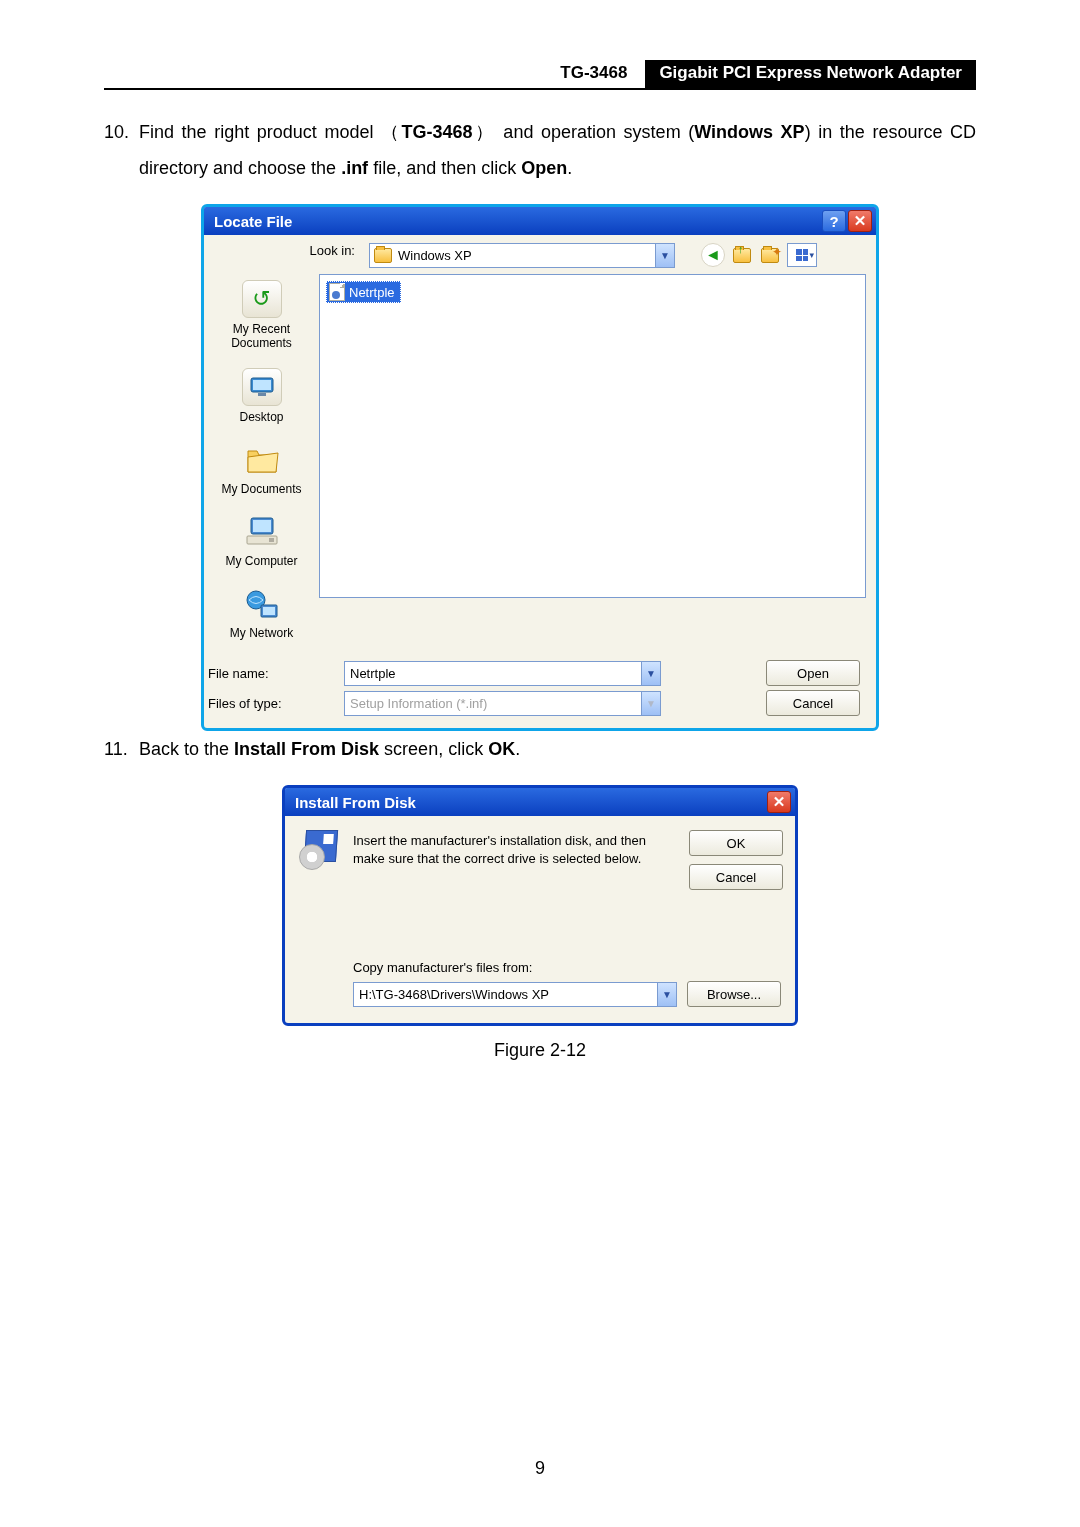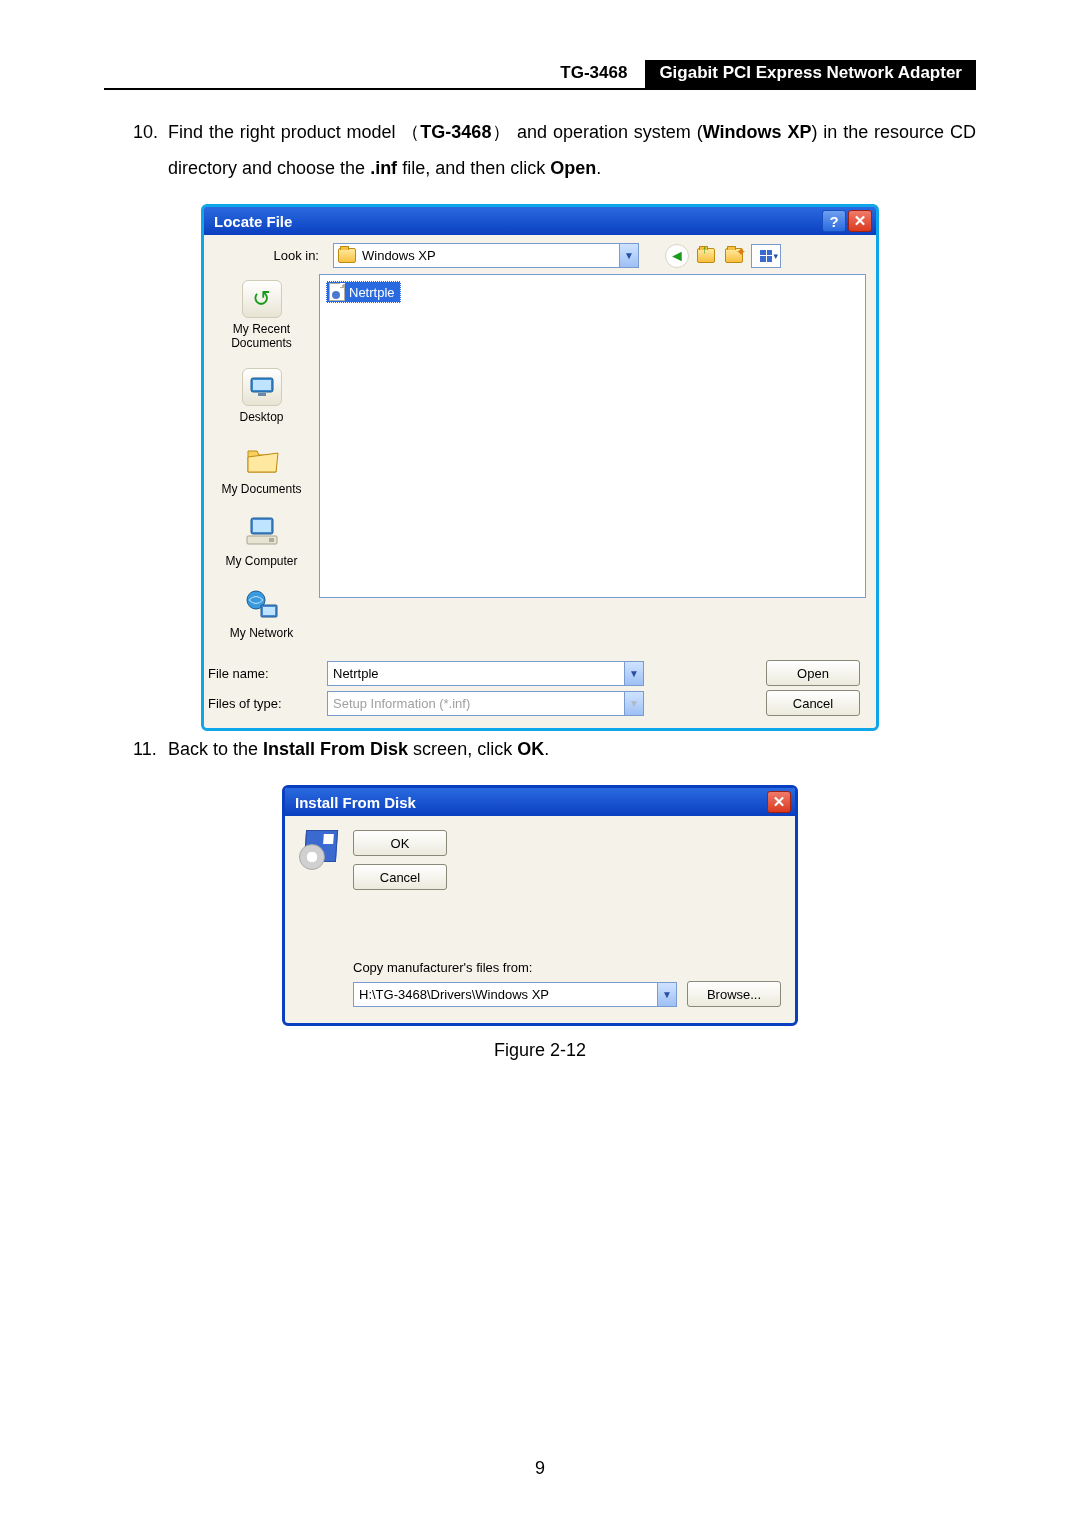--- a/index.html
+++ b/index.html
@@ -33,21 +33,20 @@
     font-weight: bold;
     font-size: 17px;
     padding: 3px 14px 0 14px;
   }
   .step {
     display: flex;
     font-size: 18px;
     line-height: 2.0;
     color: #000;
     margin-bottom: 18px;
-    margin-left: 29px;
   }
   .step-num { width: 35px; flex: 0 0 35px; }
   .step-body { flex: 1; text-align: justify; }
   .bold { font-weight: bold; }
   .fig-caption {
     text-align: center;
     font-size: 18px;
     margin: 14px 0 22px 0;
   }
   .page-number {
@@ -89,23 +88,24 @@
     border-radius: 3px;
     font-weight: bold;
     font-size: 15px;
     box-sizing: border-box;
   }
   .winbtn-help { background: linear-gradient(to bottom,#6ea0f0,#2a6ae0); border:1px solid #1a4fc0; color:#fff; }
   .winbtn-close { background: linear-gradient(to bottom,#f07a6a,#d93a1f); border:1px solid #a02010; color:#fff; }
 
   .look-row {
     display: flex;
-    align-items: center;
+    align-items: flex-start;
     padding: 8px 10px 6px 0;
     gap: 8px;
+    margin-left: 36px;
   }
   .look-label { width: 115px; text-align: right; padding-right: 6px; }
   .look-combo {
     flex: 0 0 300px;
     display: flex;
     align-items: center;
     background: #fff;
     border: 1px solid #7a9bd0;
     height: 23px;
     padding-left: 4px;
@@ -169,21 +169,21 @@
   }
   .inf-ico{
     width:14px;height:16px;background:#fff;border:1px solid #b0aea0; position:relative;
   }
   .inf-ico::after{content:""; position:absolute; right:-1px; top:-1px; width:5px;height:5px;
     background:linear-gradient(135deg,#fff 50%,#b0aea0 50%);}
   .inf-gear{position:absolute;left:2px;bottom:1px;width:8px;height:8px;border-radius:50%;
     background:#4a7ad0;}
 
   .file-rows { padding: 8px 10px 10px 0; }
-  .file-row { display:flex; align-items:center; height:30px; gap:8px; }
+  .file-row { display:flex; align-items:center; height:30px; gap:25px; }
   .file-row .lbl { width:115px; text-align:left; padding-left:4px; padding-right:6px; box-sizing:border-box;}
   .file-row .fld {
     flex:0 0 310px; background:#fff; border:1px solid #7a9bd0; height:23px;
     display:flex; align-items:center; padding-left:5px; position:relative; color:#000;
   }
   .file-row .fld.disabled { color:#a0a0a0; }
   .file-row .fld .combo-arrow{position:absolute; right:0; top:0;}
   .xp-btn {
     width:92px; height:24px; background:linear-gradient(to bottom,#fff,#eceadd);
     border:1px solid #8a8878; border-radius:3px; font-size:13px;
@@ -373,20 +373,21 @@
       <div class="title-right">
         <div class="winbtn winbtn-close">✕</div>
       </div>
     </div>
     <div class="ifd-body">
       <div class="ifd-top">
         <div class="ifd-icon">
           <div class="disk-back"></div>
           <div class="disk-cd"></div>
         </div>
+        <div class="ifd-text">Insert the manufacturer's installation disk, and then make sure that the correct drive is selected below.</div>
         <div class="ifd-btns">
           <div class="xp-btn" style="margin:0;">OK</div>
           <div class="xp-btn" style="margin:0;">Cancel</div>
         </div>
       </div>
       <div class="ifd-copy">Copy manufacturer's files from:</div>
       <div class="ifd-path-row">
         <div class="ifd-path">
           <span>H:\TG-3468\Drivers\Windows XP</span>
           <div class="combo-arrow">▼</div>

